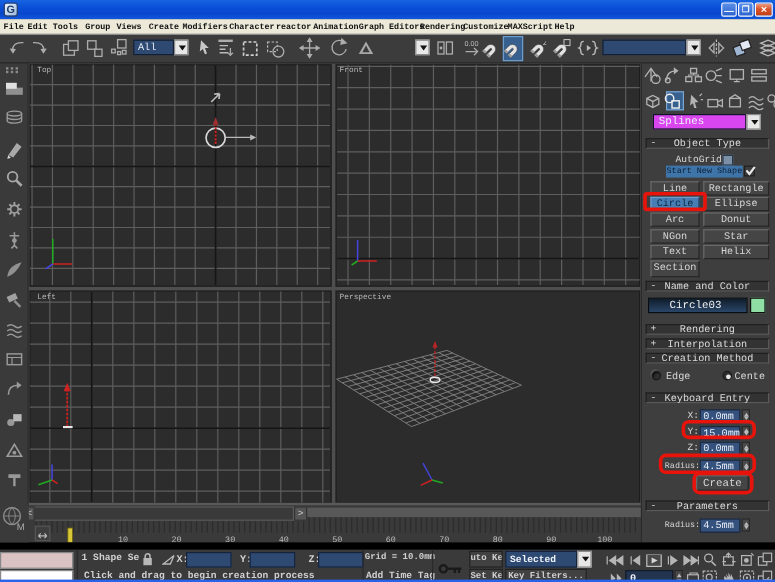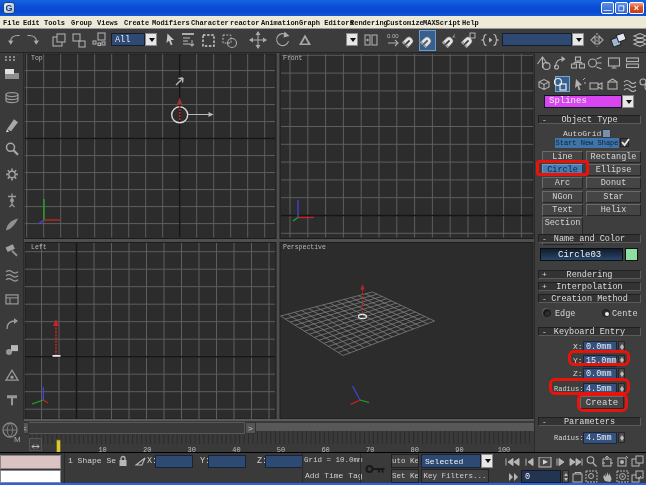--- a/index.html
+++ b/index.html
@@ -456,21 +456,21 @@
       <div class="panelbtn" style="left:7px;top:98.0px;width:41px;height:12px;line-height:11px;">Line</div>
       <div class="panelbtn" style="left:51px;top:98.0px;width:55px;height:12px;line-height:11px;">Rectangle</div>
       <div class="panelbtn" style="left:7px;top:111.2px;width:41px;height:12px;line-height:11px;background:#477eb4;color:#0e2844;border-color:#6d9cc8 #1c3a57 #1c3a57 #6d9cc8;">Circle</div>
       <div class="panelbtn" style="left:51px;top:111.2px;width:55px;height:12px;line-height:11px;">Ellipse</div>
       <div class="panelbtn" style="left:7px;top:124.4px;width:41px;height:12px;line-height:11px;">Arc</div>
       <div class="panelbtn" style="left:51px;top:124.4px;width:55px;height:12px;line-height:11px;">Donut</div>
       <div class="panelbtn" style="left:7px;top:137.6px;width:41px;height:12px;line-height:11px;">NGon</div>
       <div class="panelbtn" style="left:51px;top:137.6px;width:55px;height:12px;line-height:11px;">Star</div>
       <div class="panelbtn" style="left:7px;top:150.79999999999998px;width:41px;height:12px;line-height:11px;">Text</div>
       <div class="panelbtn" style="left:51px;top:150.79999999999998px;width:55px;height:12px;line-height:11px;">Helix</div>
-      <div class="panelbtn" style="left:7px;top:163.99999999999997px;width:41px;height:28px;line-height:11px;">Section</div>
+      <div class="panelbtn" style="left:7px;top:163.99999999999997px;width:41px;height:14px;line-height:11px;">Section</div>
       <div class="redbox" style="left:1px;top:107px;width:53px;height:16px;border-radius:3px;"></div>
       <div class="rollout" style="top:181px;"><span class="pm">-</span>Name and Color</div>
       <div class="abs" style="left:5px;top:195px;width:83px;height:13px;background:linear-gradient(180deg,#101d2c,#2a4668);border:1px solid #0a0f16;color:#f0f0f0;font-size:9px;line-height:12px;padding-left:17px;">Circle03</div>
       <div class="abs" style="left:90px;top:195px;width:13px;height:13px;background:#8fdfa5;border:1px solid #111;"></div>
       <div class="rollout" style="top:217px;"><span class="pm">+</span>Rendering</div>
       <div class="rollout" style="top:229px;"><span class="pm">+</span>Interpolation</div>
       <div class="rollout" style="top:241px;"><span class="pm">-</span>Creation Method</div>
       <div class="abs" style="left:8px;top:256px;width:8px;height:8px;border-radius:50%;background:#2e2e2e;border:1px solid #1a1a1a;box-shadow:inset 1px 1px 1px #111, -1px -1px 0 #5a5a5a;"></div>
       <div class="abs t" style="left:20px;top:257px;font-size:8.5px;color:#d6d6d6;">Edge</div>
       <div class="abs" style="left:67px;top:256px;width:8px;height:8px;border-radius:50%;background:#2e2e2e;border:1px solid #1a1a1a;"></div>
@@ -626,38 +626,39 @@
         <text x="480.0" y="31" fill="#bdbdbd" font-size="7" text-anchor="middle" font-family="Liberation Mono">100</text>
         <rect x="32.5" y="19" width="4" height="14" fill="#d8c838" stroke="#6a6010" stroke-width="0.7"></rect>
       </svg>
       <div class="abs" style="left:4px;top:1px;width:217px;height:12px;background:#3a3a3a;border:1px solid #595959;"></div>
       <div class="abs" style="left:-4px;top:1px;width:9px;height:12px;background:#555;border:1px solid #333;color:#ccc;font-size:8px;line-height:11px;text-align:center;">&lt;</div>
       <div class="abs" style="left:221px;top:1px;width:11px;height:12px;background:#555;border:1px solid #333;color:#ccc;font-size:8px;line-height:11px;text-align:center;">&gt;</div>
     </div>
     <div class="abs" style="left:29px;top:438px;width:13px;height:13px;border:1px solid #555;background:#3e3e3e;"><svg width="11" height="11">
         <path d="M2 5.5 h7 M2 5.5 l2 -2 M2 5.5 l2 2 M9 5.5 l-2 -2 M9 5.5 l-2 2" stroke="#bbb" stroke-width="1" fill="none"></path>
       </svg></div>
-    <div class="abs" style="left:0;top:452px;width:646px;height:31px;background:#3a3a3a;border-top:1px solid #000000;">
+    <div class="abs" style="left:0;top:452px;width:646px;height:31px;background:#3a3a3a;border-top:6px solid #000000;font-weight:bold;">
       <div class="abs" style="left:0;top:2px;width:61px;height:14px;background:#dcc3c3;border:1px solid #888;"></div>
       <div class="abs" style="left:0;top:17px;width:61px;height:13px;background:#fff;border:1px solid #888;"></div>
       <div class="abs t" style="left:68px;top:4px;font-size:8px;color:#d0d0d0;">1 Shape Se</div>
       <svg class="abs" style="left:118px;top:2px" width="10" height="12">
         <rect x="1.5" y="5" width="7" height="6" fill="#b8b8b8"></rect>
         <path d="M3 5 V3.5 a2 2 0 0 1 4 0 V5" stroke="#b8b8b8" fill="none" stroke-width="1.3"></path>
       </svg>
       <svg class="abs" style="left:135px;top:3px" width="12" height="11">
         <path d="M1 9 L10 2 L7 9 Z" fill="none" stroke="#b8b8b8" stroke-width="1.1"></path>
       </svg>
       <div class="abs t" style="left:147px;top:4px;font-size:8.5px;color:#d0d0d0;">X:</div>
       <div class="abs" style="left:155px;top:2px;width:38px;height:13px;background:#2e4a73;border:1px solid #16233a;"></div>
       <div class="abs t" style="left:200px;top:4px;font-size:8.5px;color:#d0d0d0;">Y:</div>
       <div class="abs" style="left:208px;top:2px;width:38px;height:13px;background:#2e4a73;border:1px solid #16233a;"></div>
       <div class="abs t" style="left:257px;top:4px;font-size:8.5px;color:#d0d0d0;">Z:</div>
       <div class="abs" style="left:265px;top:2px;width:38px;height:13px;background:#2e4a73;border:1px solid #16233a;"></div>
       <div class="abs t" style="left:304px;top:4px;font-size:7.5px;color:#d0d0d0;">Grid = 10.0mm</div>
+      <div class="abs t" style="left:70px;top:19px;font-size:8px;color:#d0d0d0;">Click and drag to begin creation process</div>
       <div class="abs t" style="left:305px;top:19px;font-size:8px;color:#d0d0d0;">Add Time Tag</div>
       <svg class="abs" style="left:365px;top:9px" width="22" height="14">
         <circle cx="4.5" cy="7" r="3" fill="none" stroke="#1a1a1a" stroke-width="2"></circle>
         <path d="M7.5 7 h12 M14 7 v3.5 M17.5 7 v3.5" stroke="#1a1a1a" stroke-width="2"></path>
       </svg>
       <div class="abs" style="left:64px;top:0px;width:1px;height:31px;background:#2a2a2a;"></div>
       <div class="abs" style="left:302px;top:0px;width:1px;height:31px;background:#2a2a2a;"></div>
       <div class="abs" style="left:360px;top:0px;width:1px;height:31px;background:#2a2a2a;"></div>
       <div class="abs" style="left:391px;top:1px;width:28px;height:14px;background:#414141;border:1px solid #222;color:#d0d0d0;font-size:7.5px;line-height:13px;text-align:center;white-space:nowrap;overflow:hidden;">uto Key</div>
       <div class="abs" style="left:391px;top:16px;width:28px;height:14px;background:#414141;border:1px solid #222;color:#d0d0d0;font-size:7.5px;line-height:13px;text-align:center;white-space:nowrap;overflow:hidden;">Set Key</div>

